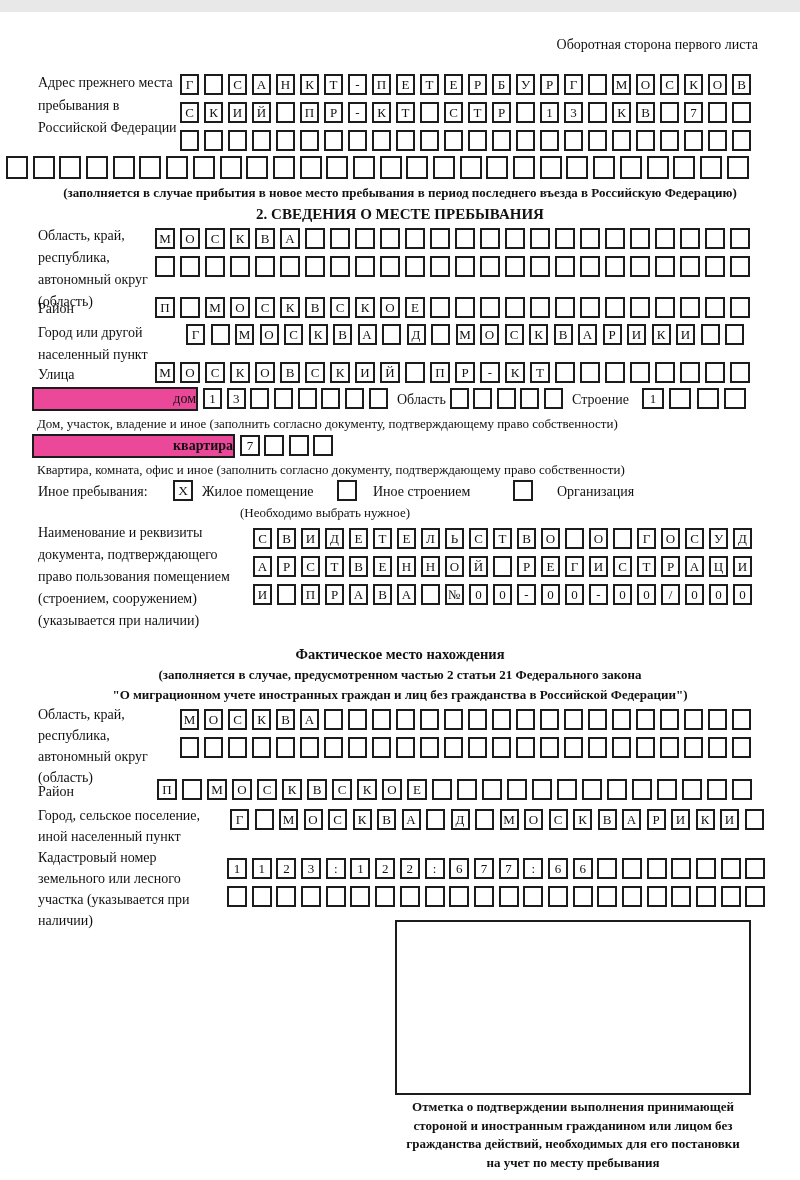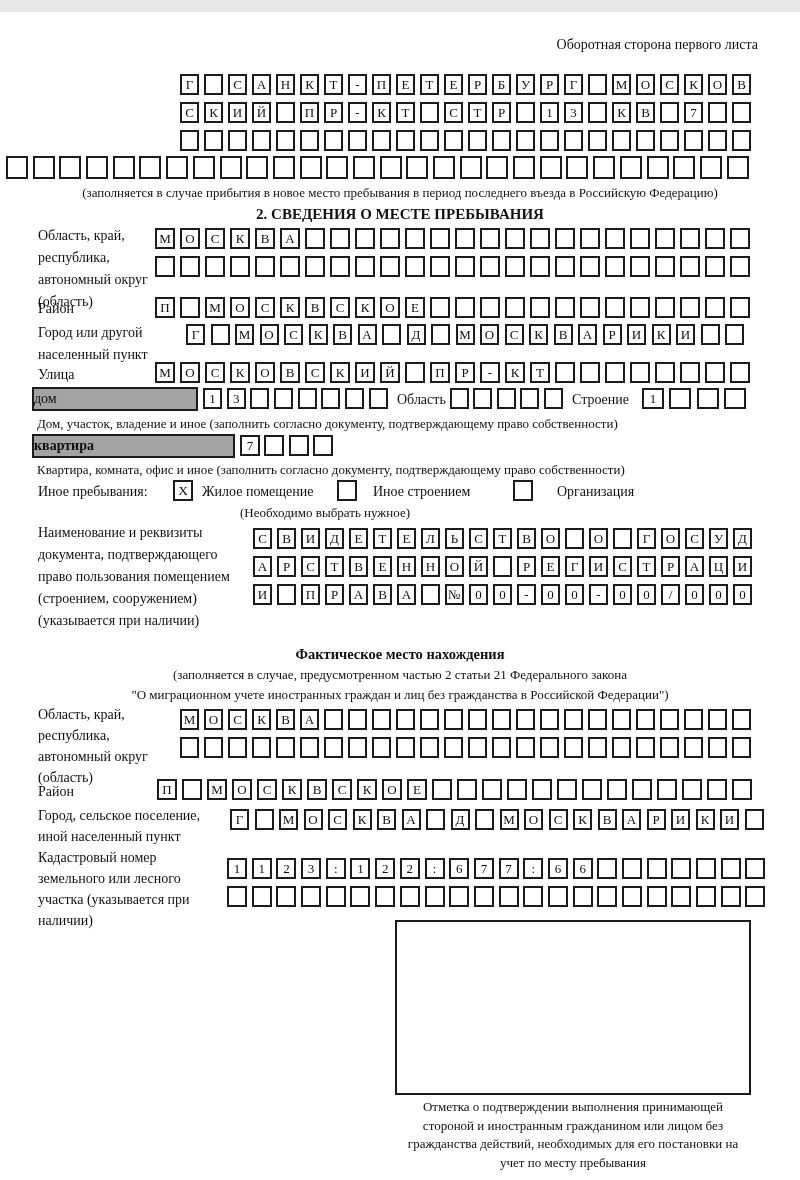--- a/index.html
+++ b/index.html
@@ -1,46 +1,47 @@
 <!DOCTYPE html>
 <html><head>
 <meta charset="utf-8">
 <style>
   html,body{margin:0;padding:0;background:#e8e8e8;}
   #page{position:relative;width:800px;height:1180px;background:#ffffff;
         font-family:"Liberation Serif","DejaVu Serif",serif;color:#111;overflow:hidden;margin:12px auto;}
   .lbl{position:absolute;font-size:14px;line-height:22px;}
   .small{font-size:13px;line-height:16px;}
   .bold{font-weight:bold;}
-  .ctr{text-align:center;}
+  .ctr{text-align:center;font-weight:bold;}
   .cellrow{position:absolute;display:flex;white-space:nowrap;}
   .cell{flex:none;display:inline-flex;align-items:center;justify-content:center;box-sizing:border-box;
         width:19px;height:21px;border:2px solid #1c1c1c;margin-right:5px;
         font-size:13px;line-height:1;}
   .p25 .cell{width:20px;}
   .p245 .cell{width:19px;margin-right:5.5px;}
   .p237 .cell{width:19px;margin-right:4.7px;}
   .p234 .cell{width:19px;margin-right:4.4px;}
   .p243 .cell{width:20px;margin-right:4.3px;}
   .p247 .cell{width:20px;margin-right:4.7px;}
   .p274 .cell{width:22px;margin-right:5.4px;}
   .pbig .cell{width:22px;height:23px;margin-right:4.7px;}
   .wbox{position:absolute;box-sizing:border-box;border:2px solid #1c1c1c;
-        display:flex;align-items:center;justify-content:flex-start;font-size:14px;background:#a3a3a3;}
+        display:flex;align-items:center;justify-content:flex-end;font-size:14px;background:#ec4899;}
   .chk{position:absolute;box-sizing:border-box;width:20px;height:21px;border:2px solid #1c1c1c;
        display:flex;align-items:center;justify-content:center;font-size:13.5px;}
   .stamp{position:absolute;box-sizing:border-box;border:2px solid #1c1c1c;background:#fff;}
 </style>
 </head>
 <body>
 
 <div id="page">
 
   <div class="lbl" style="top:22px;right:42px;">Оборотная сторона первого листа</div>
 
+  <div class="lbl" style="left:38px;top:60px;width:140px;line-height:22.5px;">Адрес прежнего места пребывания в Российской Федерации</div>
   <div class="cellrow" style="left:180px;top:62px;">
       <span class="cell">Г</span>
       <span class="cell"></span>
       <span class="cell">С</span>
       <span class="cell">А</span>
       <span class="cell">Н</span>
       <span class="cell">К</span>
       <span class="cell">Т</span>
       <span class="cell">-</span>
       <span class="cell">П</span>

